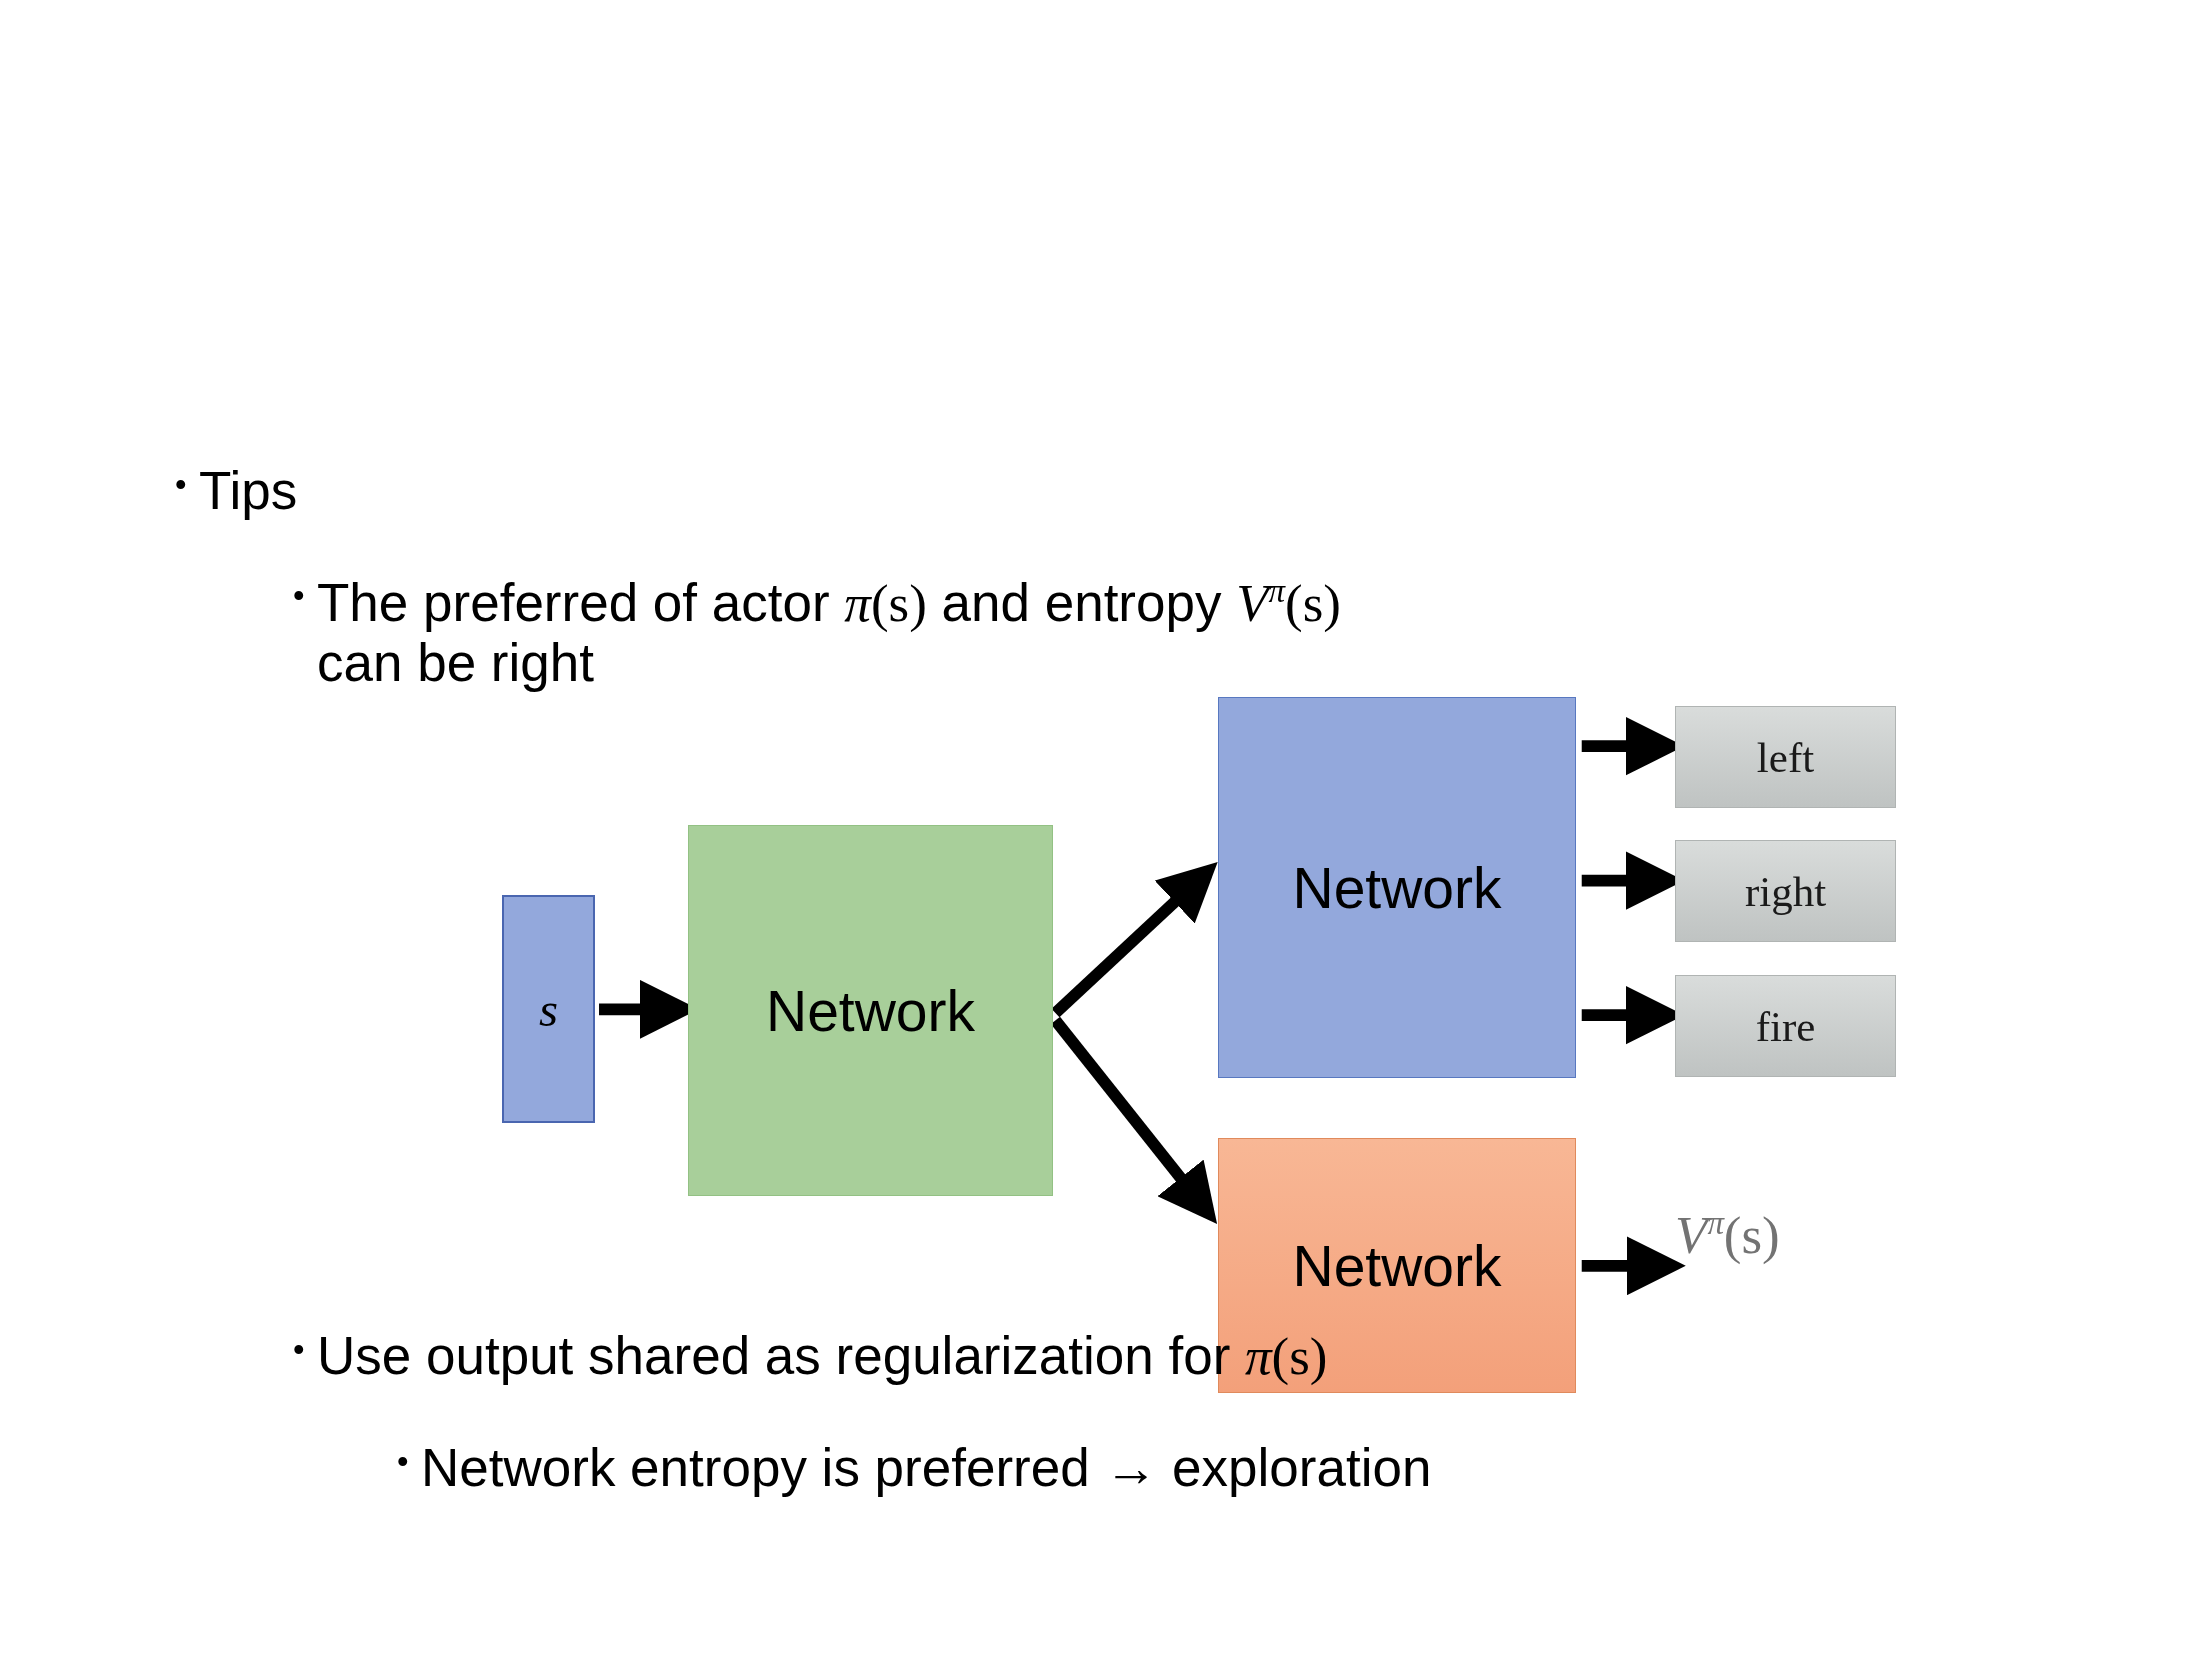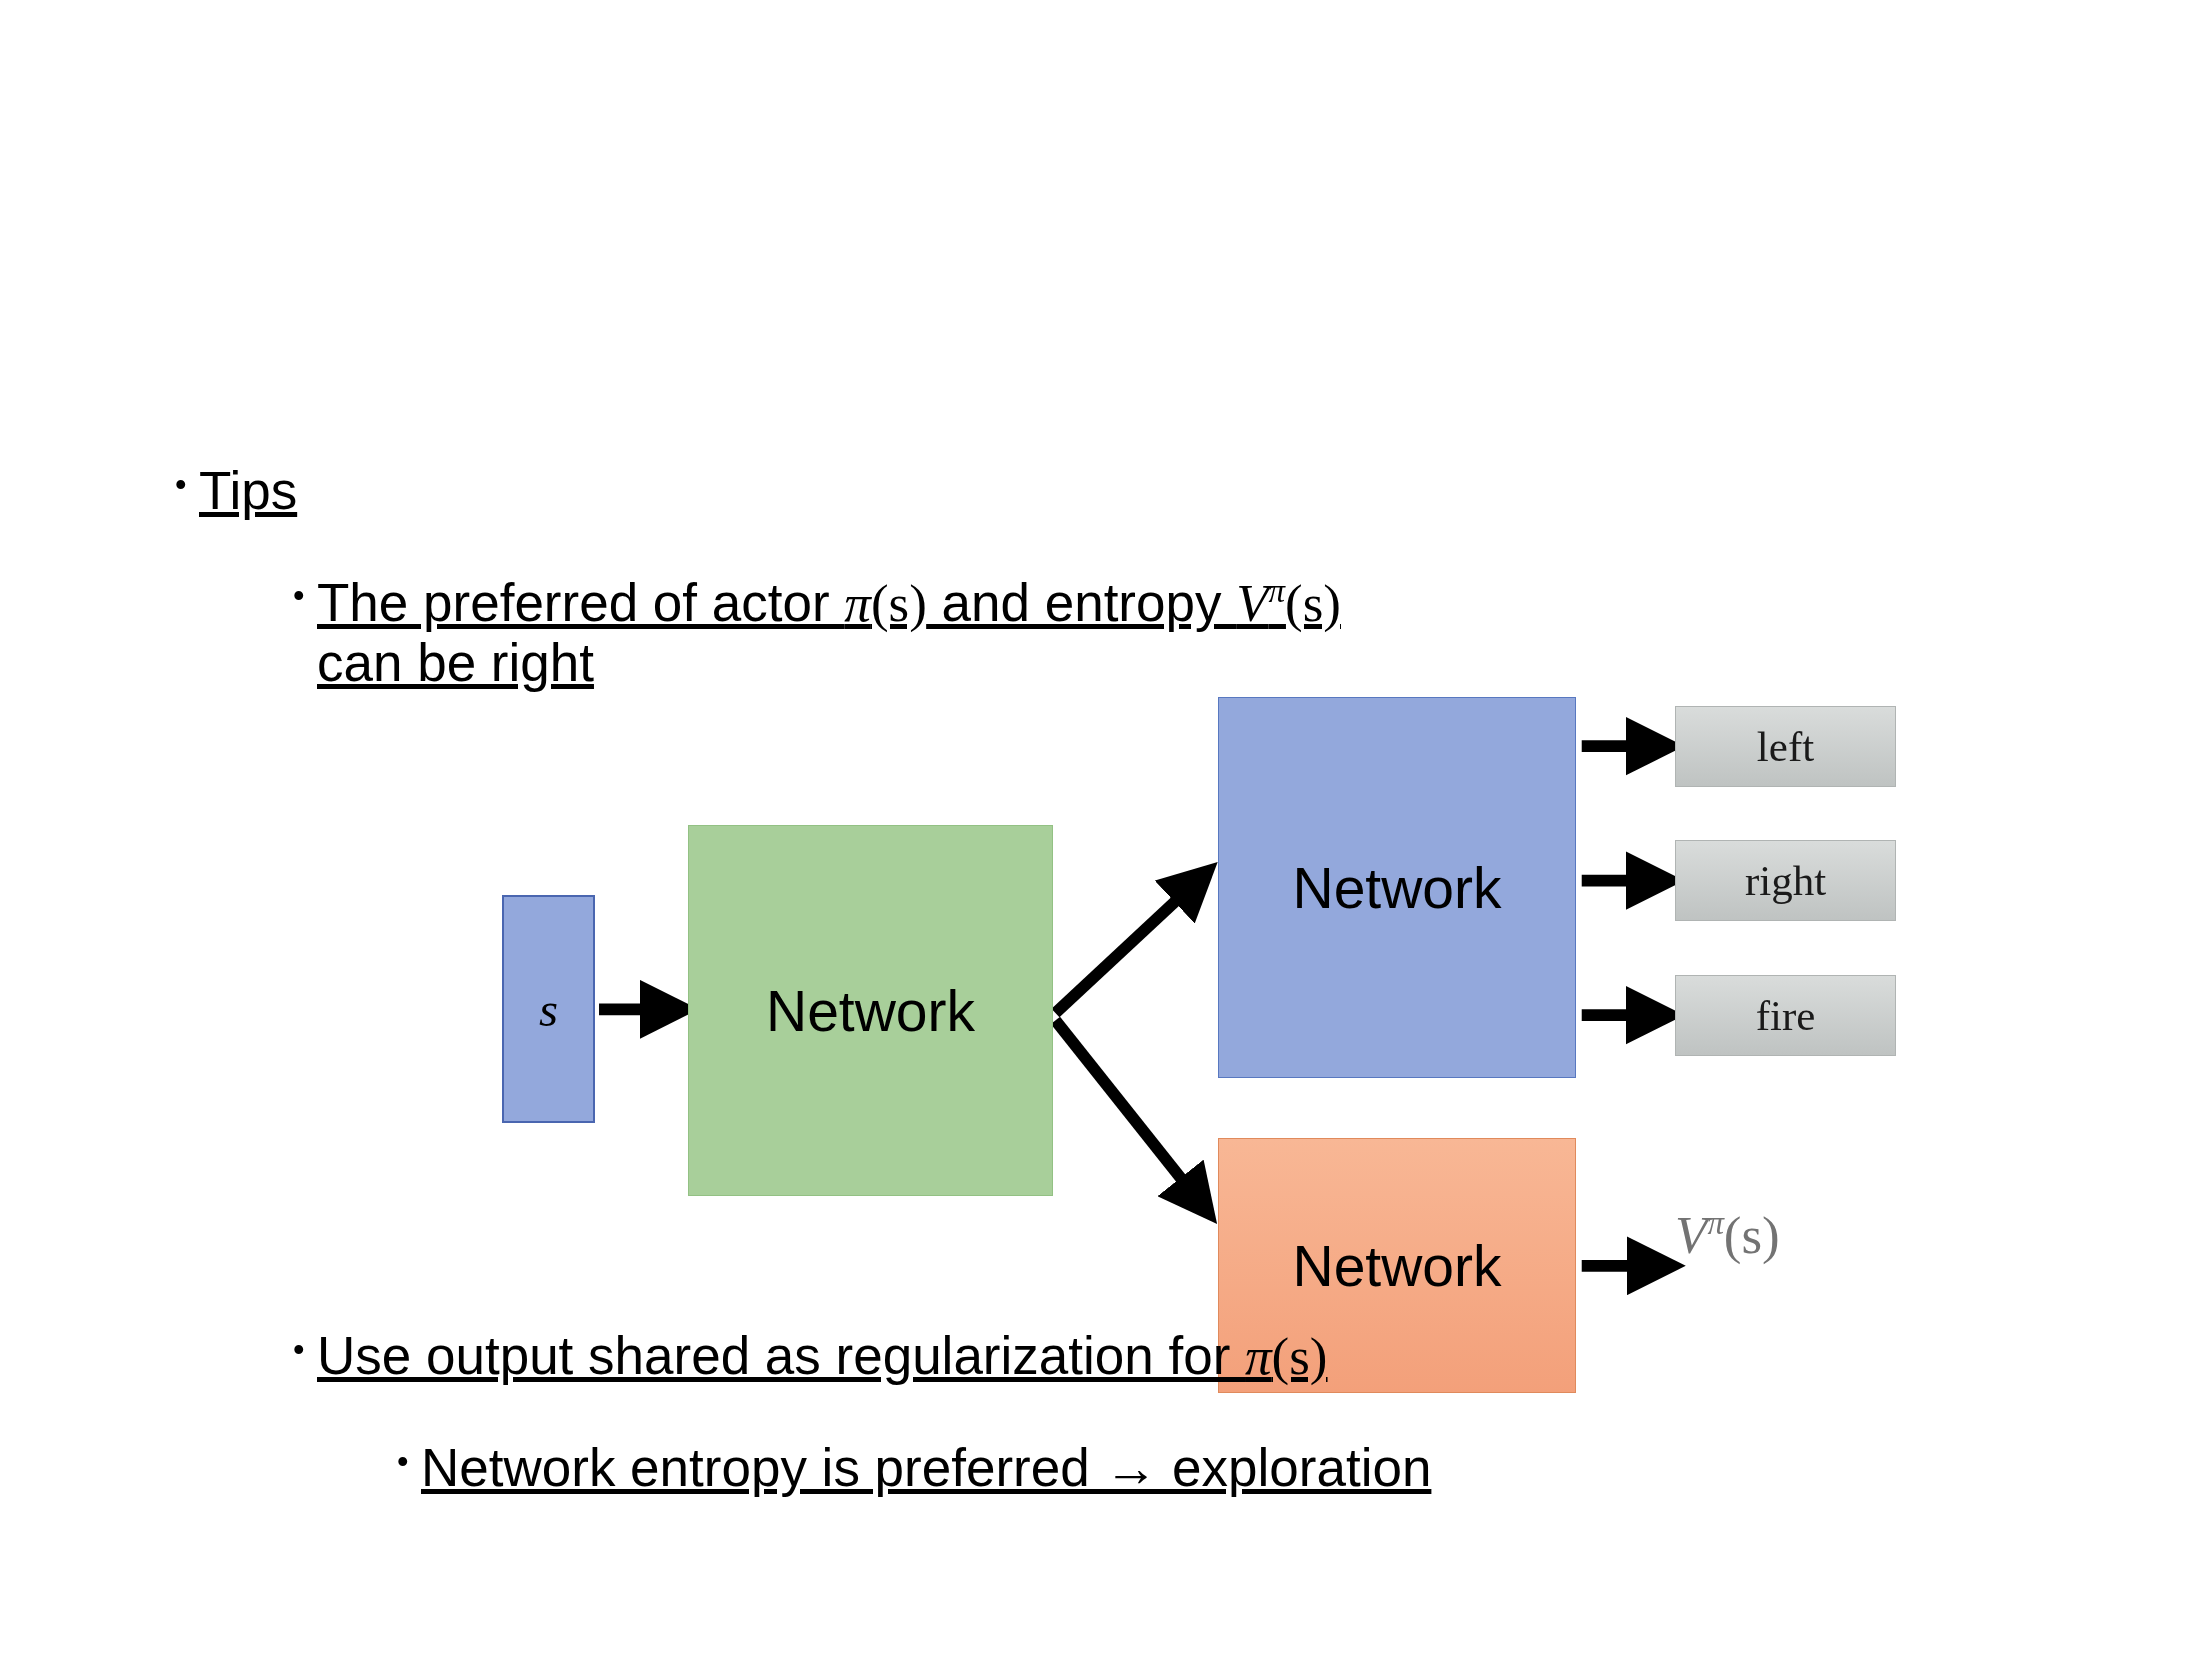--- a/index.html
+++ b/index.html
@@ -43,21 +43,20 @@
   }
   .bullet .dot {
     flex: 0 0 auto;
     font-size: 0.62em;
     line-height: 1.05;
     margin-right: 0.38em;
     transform: translateY(0.18em);
   }
   .bullet .txt {
     flex: 1 1 auto;
-    text-decoration: underline;
   }
 
   #bullet-tips {
     left: 175px;
     top: 462px;
     font-size: 53px;
     line-height: 1.08;
   }
 
   #bullet-params {
@@ -157,21 +156,21 @@
     top: 1138px;
     width: 358px;
     height: 255px;
     background: linear-gradient(180deg, #f8b795 0%, #f3a07a 100%);
     border: 1.5px solid #e08a5c;
     font-size: 57px;
   }
 
   .action-box {
     width: 221px;
-    height: 81px;
+    height: 102px;
     background: linear-gradient(180deg, #d9dcdb 0%, #bfc3c2 100%);
     border: 1.5px solid #b0b4b3;
     font-family: "Liberation Serif", serif;
     font-size: 43px;
     color: #1a1a1a;
   }
   #box-action-left  { left: 1675px; top: 706px; }
   #box-action-right { left: 1675px; top: 840px; }
   #box-action-fire  { left: 1675px; top: 975px; }
 

